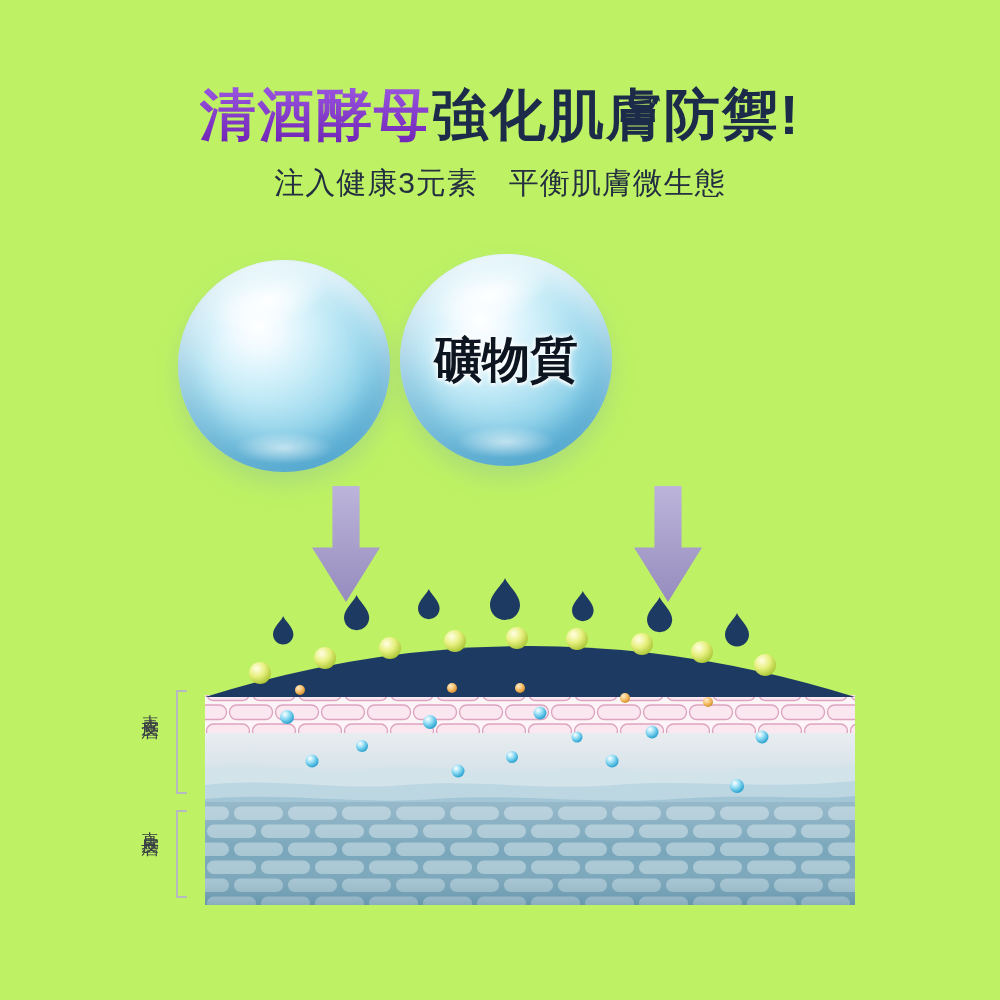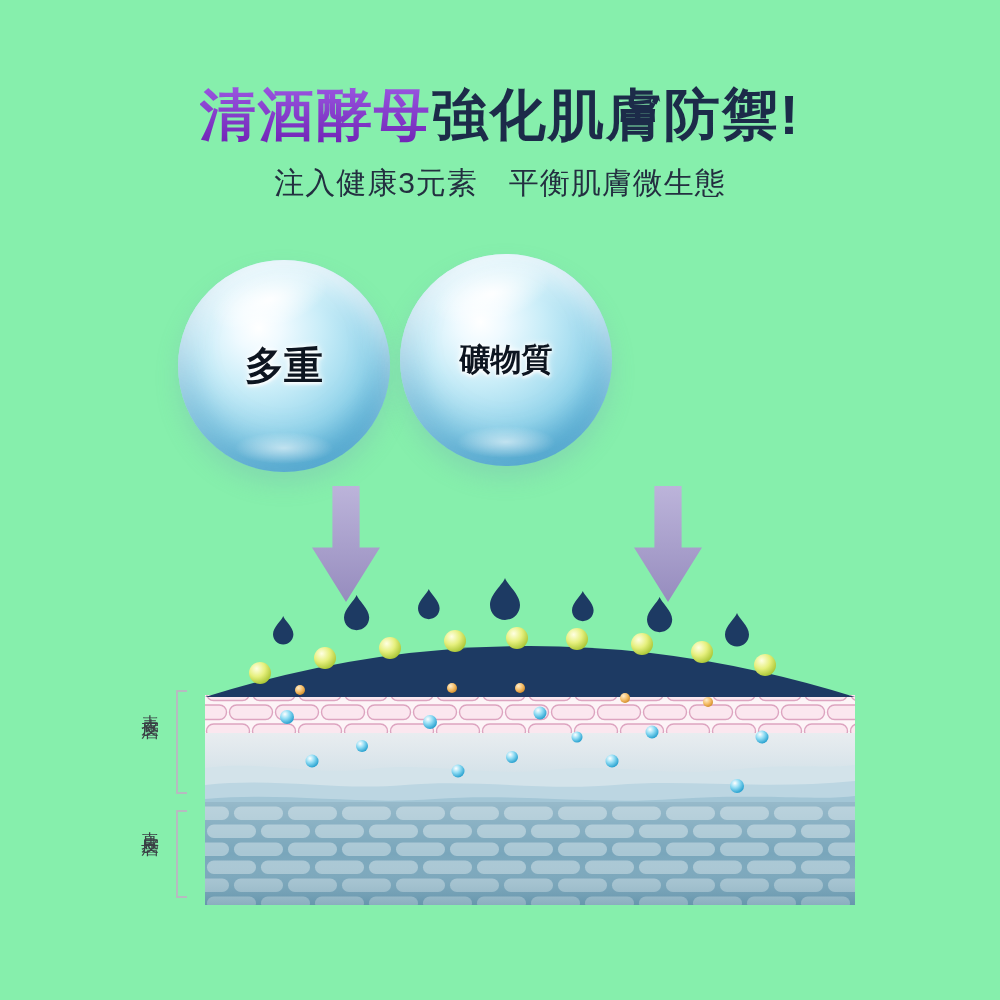--- a/index.html
+++ b/index.html
@@ -1,18 +1,18 @@
 <!DOCTYPE html>
 <html><head>
 <meta charset="utf-8">
 <style>
   html,body { margin:0; padding:0; background:#ffffff; }
   .stage {
     position:relative; width:1000px; height:1000px; overflow:hidden;
-    background:#86efac;
+    background:#bef264;
     font-family:"Liberation Sans", sans-serif;
   }
   
   .title {
     position:absolute; top:84px; left:0; width:100%;
     text-align:center; font-size:56px; font-weight:700;
     letter-spacing:2px; color:#1c2b49; line-height:1.1; margin:0;
   }
   .title .brand {
     background:linear-gradient(180deg,#9c58e2 0%, #6f22b4 100%);
@@ -46,21 +46,21 @@
     content:""; position:absolute; bottom:8px; left:56px;
     width:100px; height:32px; border-radius:50%;
     background:radial-gradient(ellipse at center, rgba(255,255,255,0.55) 0%, rgba(255,255,255,0) 70%);
   }
   .bubble-label {
     position:relative; z-index:2; text-align:center; font-weight:700;
     color:#0d1520; line-height:1.1;
     text-shadow:0 0 5px #ffffff, 0 0 9px rgba(255,255,255,0.9), 0 2px 3px rgba(255,255,255,0.8);
   }
   .bubble-label.two-line { font-size:39px; }
-  .bubble-label.one-line { font-size:31px; }
+  .bubble-label.one-line { font-size:48px; }
   .bubble-label span { display:block; }
   #bubble-1 { left:178px; top:260px; }
   #bubble-2 { left:400px; top:254px; }
   #bubble-3 { left:625px; top:260px; }
   
   .arrow {
     position:absolute; width:68px; height:116px;
     background:linear-gradient(180deg,#bcb4da 0%, #968cbe 100%);
     clip-path:polygon(30% 0%, 70% 0%, 70% 53%, 100% 53%, 50% 100%, 0% 53%, 30% 53%);
   }
@@ -88,21 +88,20 @@
 <body>
 
 <div class="stage">
 
   <h1 class="title"><span class="brand">清酒酵母</span><span>強化肌膚防禦!</span></h1>
 
   <div class="subtitle">注入健康3元素　平衡肌膚微生態</div>
 
   <div class="bubble" id="bubble-1">
     <div class="bubble-label two-line">
-      <span>多重</span>
     </div>
   </div>
   <div class="bubble" id="bubble-2">
     <div class="bubble-label one-line">礦物質</div>
   </div>
 
   <div class="arrow" id="arrow-1"></div>
   <div class="arrow" id="arrow-2"></div>
 
   <svg class="skin" width="650" height="335" viewBox="0 0 650 335">

